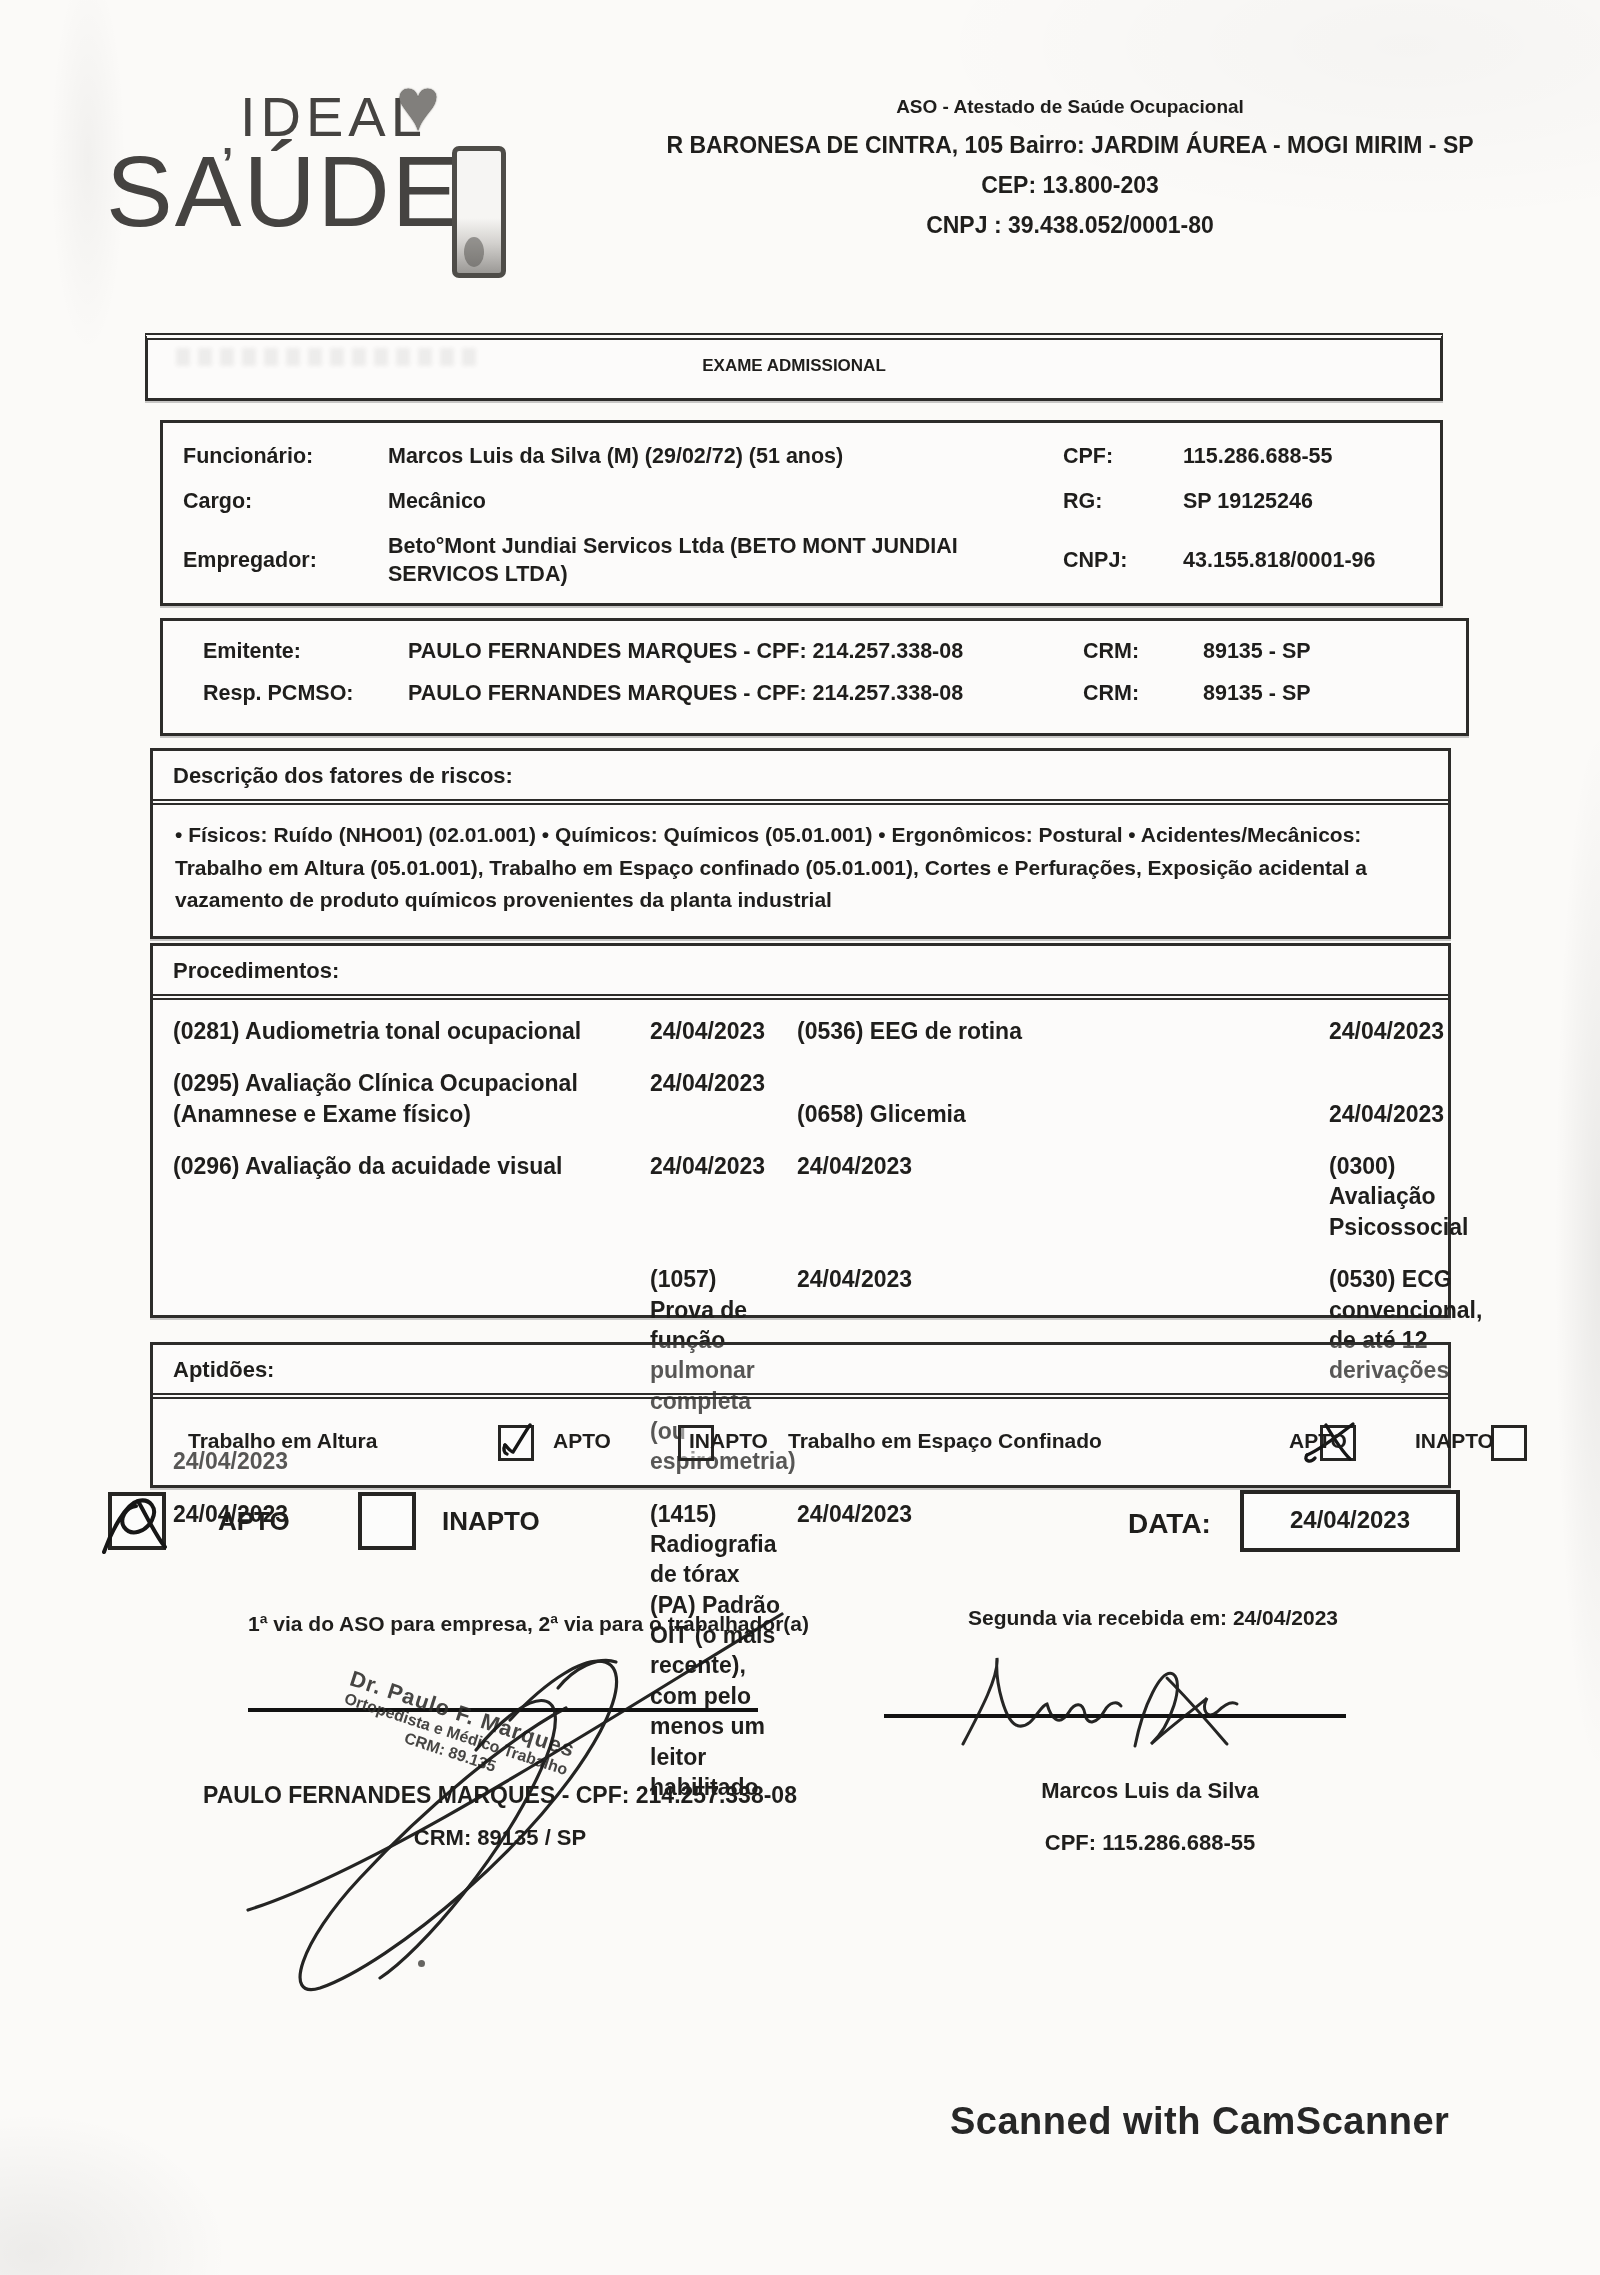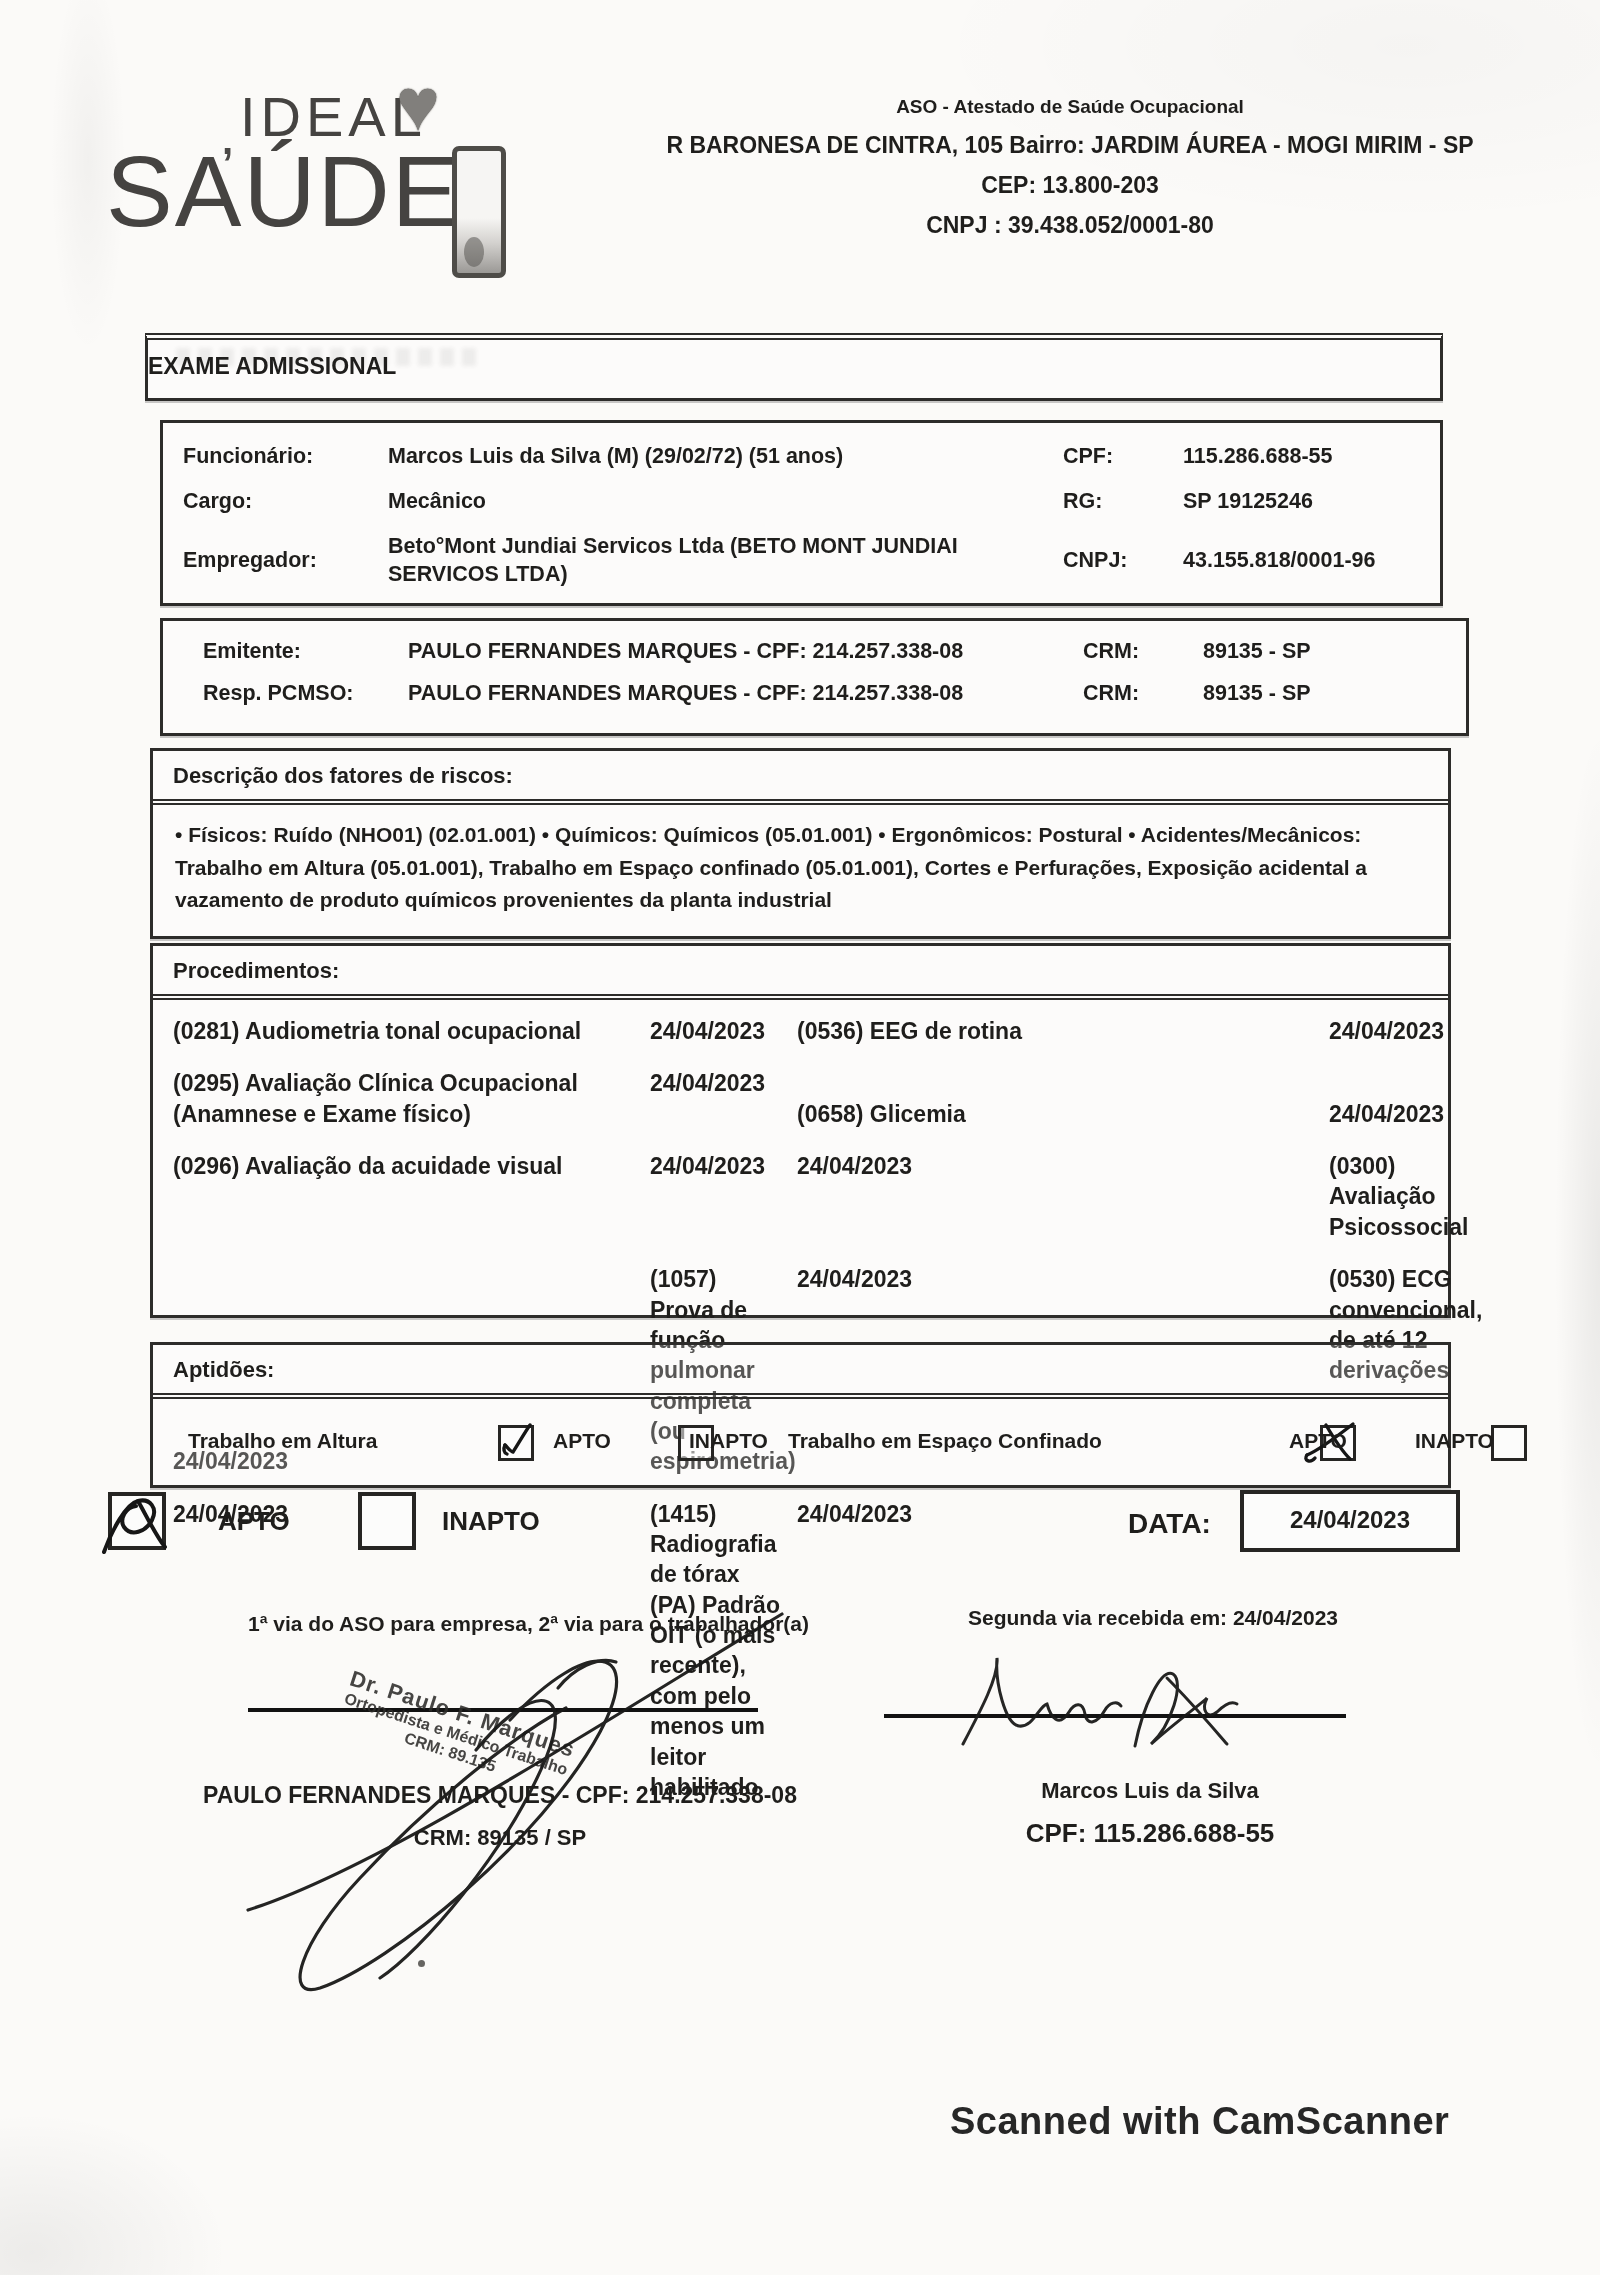--- a/index.html
+++ b/index.html
@@ -29,21 +29,21 @@
   .clinic-info{position:absolute;left:620px;top:96px;width:900px;text-align:center;font-weight:700;}
   .clinic-title{font-size:19px;margin-bottom:14px;}
   .clinic-line{font-size:23px;margin-bottom:13px;}
 
   
   .box{position:absolute;border:3px solid #2d2c2a;background:rgba(255,255,255,.25);
        box-shadow:0 2px 0 rgba(45,44,42,.25);}
   .section-hd{padding:12px 20px 10px;font-size:22px;font-weight:700;border-bottom:6px double #2d2c2a;}
 
   .exam-box{left:145px;top:333px;width:1292px;height:58px;border-top:7px double #2d2c2a;}
-  .exam-title{font-size:23px;font-weight:700;line-height:52px;}
+  .exam-title{text-align:center;font-size:17px;font-weight:700;line-height:52px;}
   .ghost{position:absolute;left:28px;top:8px;width:300px;height:18px;opacity:.07;
     background:repeating-linear-gradient(90deg,#333 0 14px, transparent 14px 22px);filter:blur(2px);}
 
   .kv-grid{display:grid;grid-template-columns:205px 675px 120px 1fr;column-gap:0;
     padding:20px 20px 12px;font-size:21.5px;font-weight:700;line-height:1.3;}
   .kv-grid .cell{margin-bottom:17px;}
   .employee-box{left:160px;top:420px;width:1277px;height:180px;}
   .issuer-box{left:160px;top:618px;width:1283px;height:112px;padding-left:20px;}
   .issuer-box .kv-grid{padding-top:17px;}
   .issuer-box .cell{margin-bottom:14px;}
@@ -89,21 +89,21 @@
     transform:rotate(18deg);transform-origin:left top;opacity:.88;line-height:1.15;}
   .stamp-l1{font-size:22px;font-weight:700;letter-spacing:1px;}
   .stamp-l2{font-size:16px;font-weight:600;}
   .stamp-l3{font-size:16px;font-weight:600;}
 
   .doctor-id{position:absolute;left:150px;top:1782px;width:700px;text-align:center;font-weight:700;}
   .doctor-id .l1{font-size:23px;}
   .doctor-id .l2{font-size:22px;margin-top:16px;}
   .emp-id{position:absolute;left:915px;top:1778px;width:470px;text-align:center;font-weight:700;}
   .emp-id .l1{font-size:22px;}
-  .emp-id .l2{font-size:26px;margin-top:14px;}
+  .emp-id .l2{font-size:22px;margin-top:26px;}
 
   .sig-svg{position:absolute;}
   .dot-artifact{position:absolute;left:418px;top:1960px;width:7px;height:7px;border-radius:50%;
     background:#4b4a48;opacity:.85;}
 
   .camscanner{position:absolute;left:950px;top:2100px;font-size:38px;font-weight:700;color:#272727;
     letter-spacing:.5px;}
 </style>
 </head>
 <body>

